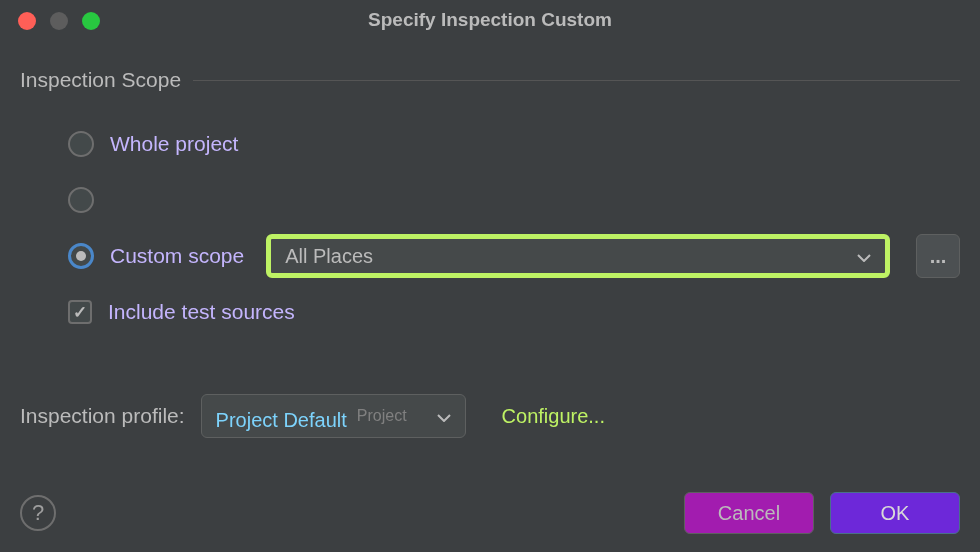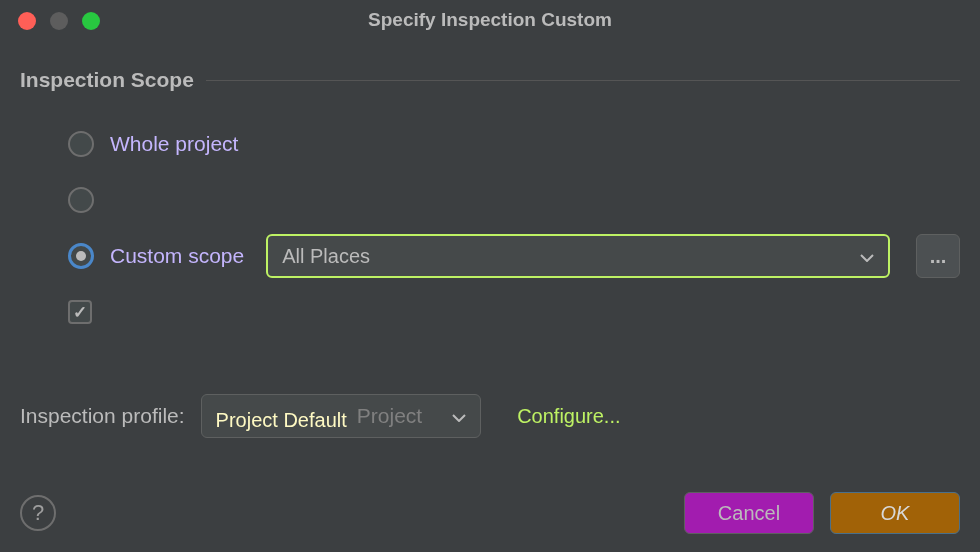--- a/index.html
+++ b/index.html
@@ -40,21 +40,20 @@
       font-weight: 600;
     }
     .content {
       padding: 28px 20px 0 20px;
     }
     .section-header {
       display: flex;
       align-items: center;
       gap: 12px;
       margin-bottom: 24px;
-      font-weight: bold;
     }
     .section-label {
       color: #bbbbbb;
       font-size: 21px;
     }
     .section-line {
       flex: 1;
       height: 1px;
       background: #555555;
     }
@@ -91,21 +90,21 @@
     }
     .radio-label {
       color: #c4b5fd;
       font-size: 21px;
       cursor: pointer;
     }
     .scope-select {
       flex: 1;
       height: 44px;
       background: #45494a;
-      border: 2px solid #bef264;
+      border: 5px solid #bef264;
       border-radius: 6px;
       display: flex;
       align-items: center;
       justify-content: space-between;
       padding: 0 14px;
       cursor: pointer;
       margin-left: 6px;
     }
     .scope-select-text {
       color: #bbbbbb;
@@ -169,27 +168,27 @@
       background: #45494a;
       border: 1px solid #5e6060;
       border-radius: 6px;
       display: flex;
       align-items: center;
       padding: 0 14px;
       cursor: pointer;
       gap: 10px;
     }
     .profile-select-primary {
-      color: #fef9c3;
+      color: #7dd3fc;
       font-size: 20px;
       margin-top: 8px;
     }
     .profile-select-secondary {
       color: #808080;
-      font-size: 21px;
+      font-size: 16px;
     }
     .configure-link {
       color: #bef264;
       font-size: 20px;
       cursor: pointer;
       margin-left: 20px;
     }
     .footer {
       position: absolute;
       bottom: 18px;
@@ -225,25 +224,24 @@
       justify-content: center;
       cursor: pointer;
       border: 1px solid #5e6060;
     }
     .btn-cancel {
       background: #a21caf;
       color: #bbbbbb;
       min-width: 130px;
     }
     .btn-ok {
-      background: #a16207;
+      background: #6d28d9;
       border-color: #4a708b;
       color: #d8d8d8;
       min-width: 130px;
-      font-style: italic;
     }
   </style>
 </head>
 <body>
 
 <div class="titlebar">
   <div class="traffic-lights">
     <div class="traffic-light tl-red"></div>
     <div class="traffic-light tl-yellow"></div>
     <div class="traffic-light tl-green"></div>
@@ -276,20 +274,21 @@
           <svg width="14" height="8" viewBox="0 0 14 8">
               <path d="M1 1 L7 7 L13 1" stroke="#bbbbbb" stroke-width="2" fill="none"></path>
             </svg>
         </span>
       </div>
       <div class="more-btn">...</div>
     </div>
 
     <div class="checkbox-row">
       <div class="checkbox checked"></div>
+      <span class="radio-label">Include test sources</span>
     </div>
   </div>
 
   <div class="profile-row">
     <span class="profile-label">Inspection profile:</span>
     <div class="profile-select">
       <span class="profile-select-primary">Project Default</span>
       <span class="profile-select-secondary">Project</span>
       <span class="select-arrow" style="margin-left:20px;">
         <svg width="14" height="8" viewBox="0 0 14 8">

